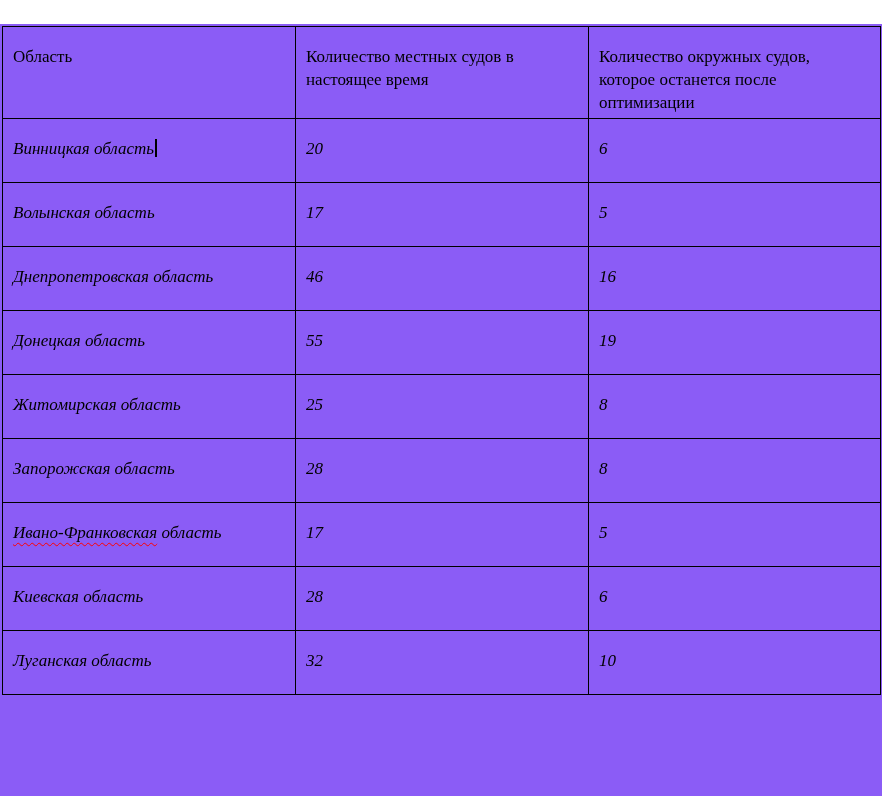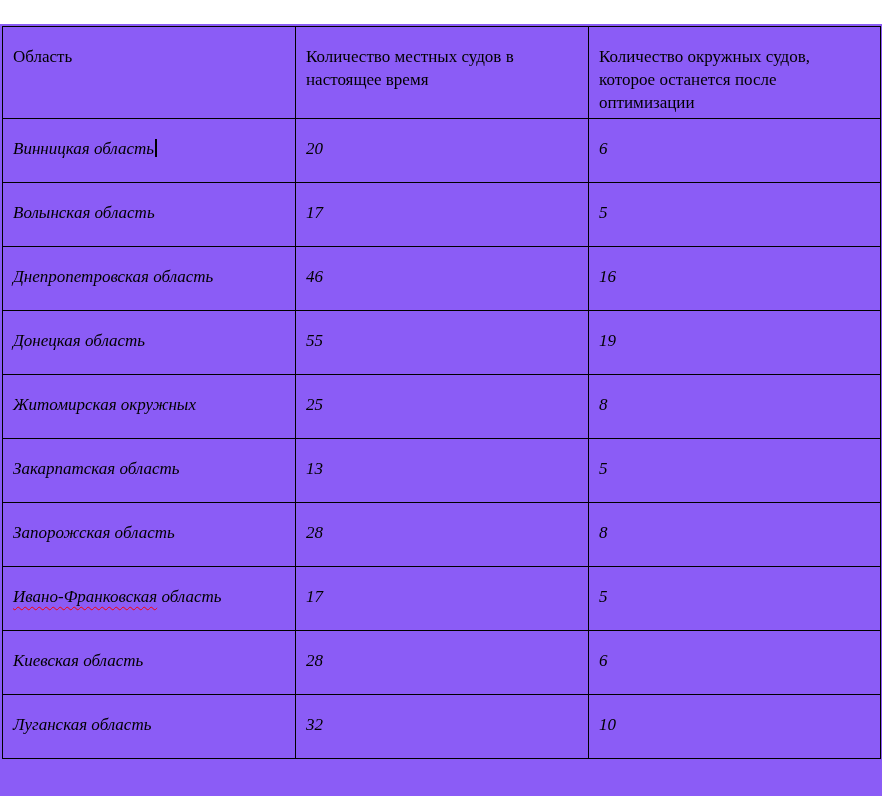--- a/index.html
+++ b/index.html
@@ -91,30 +91,25 @@
     <td>16</td>
   </tr>
 
   <tr class="data-row">
     <td><span class="region-text">Донецкая область</span></td>
     <td>55</td>
     <td>19</td>
   </tr>
 
   <tr class="data-row">
-    <td><span class="region-text">Житомирская окружных</span></td>
+    <td><span class="region-text">Житомирская область</span></td>
     <td>25</td>
     <td>8</td>
   </tr>
 
-  <tr class="data-row">
-    <td><span class="region-text">Закарпатская область</span></td>
-    <td>13</td>
-    <td>5</td>
-  </tr>
 
   <tr class="data-row">
     <td><span class="region-text">Запорожская область</span></td>
     <td>28</td>
     <td>8</td>
   </tr>
 
   <tr class="data-row">
     <td><span class="region-text"><span class="spellcheck">Ивано-Франковская</span> область</span></td>
     <td>17</td>

